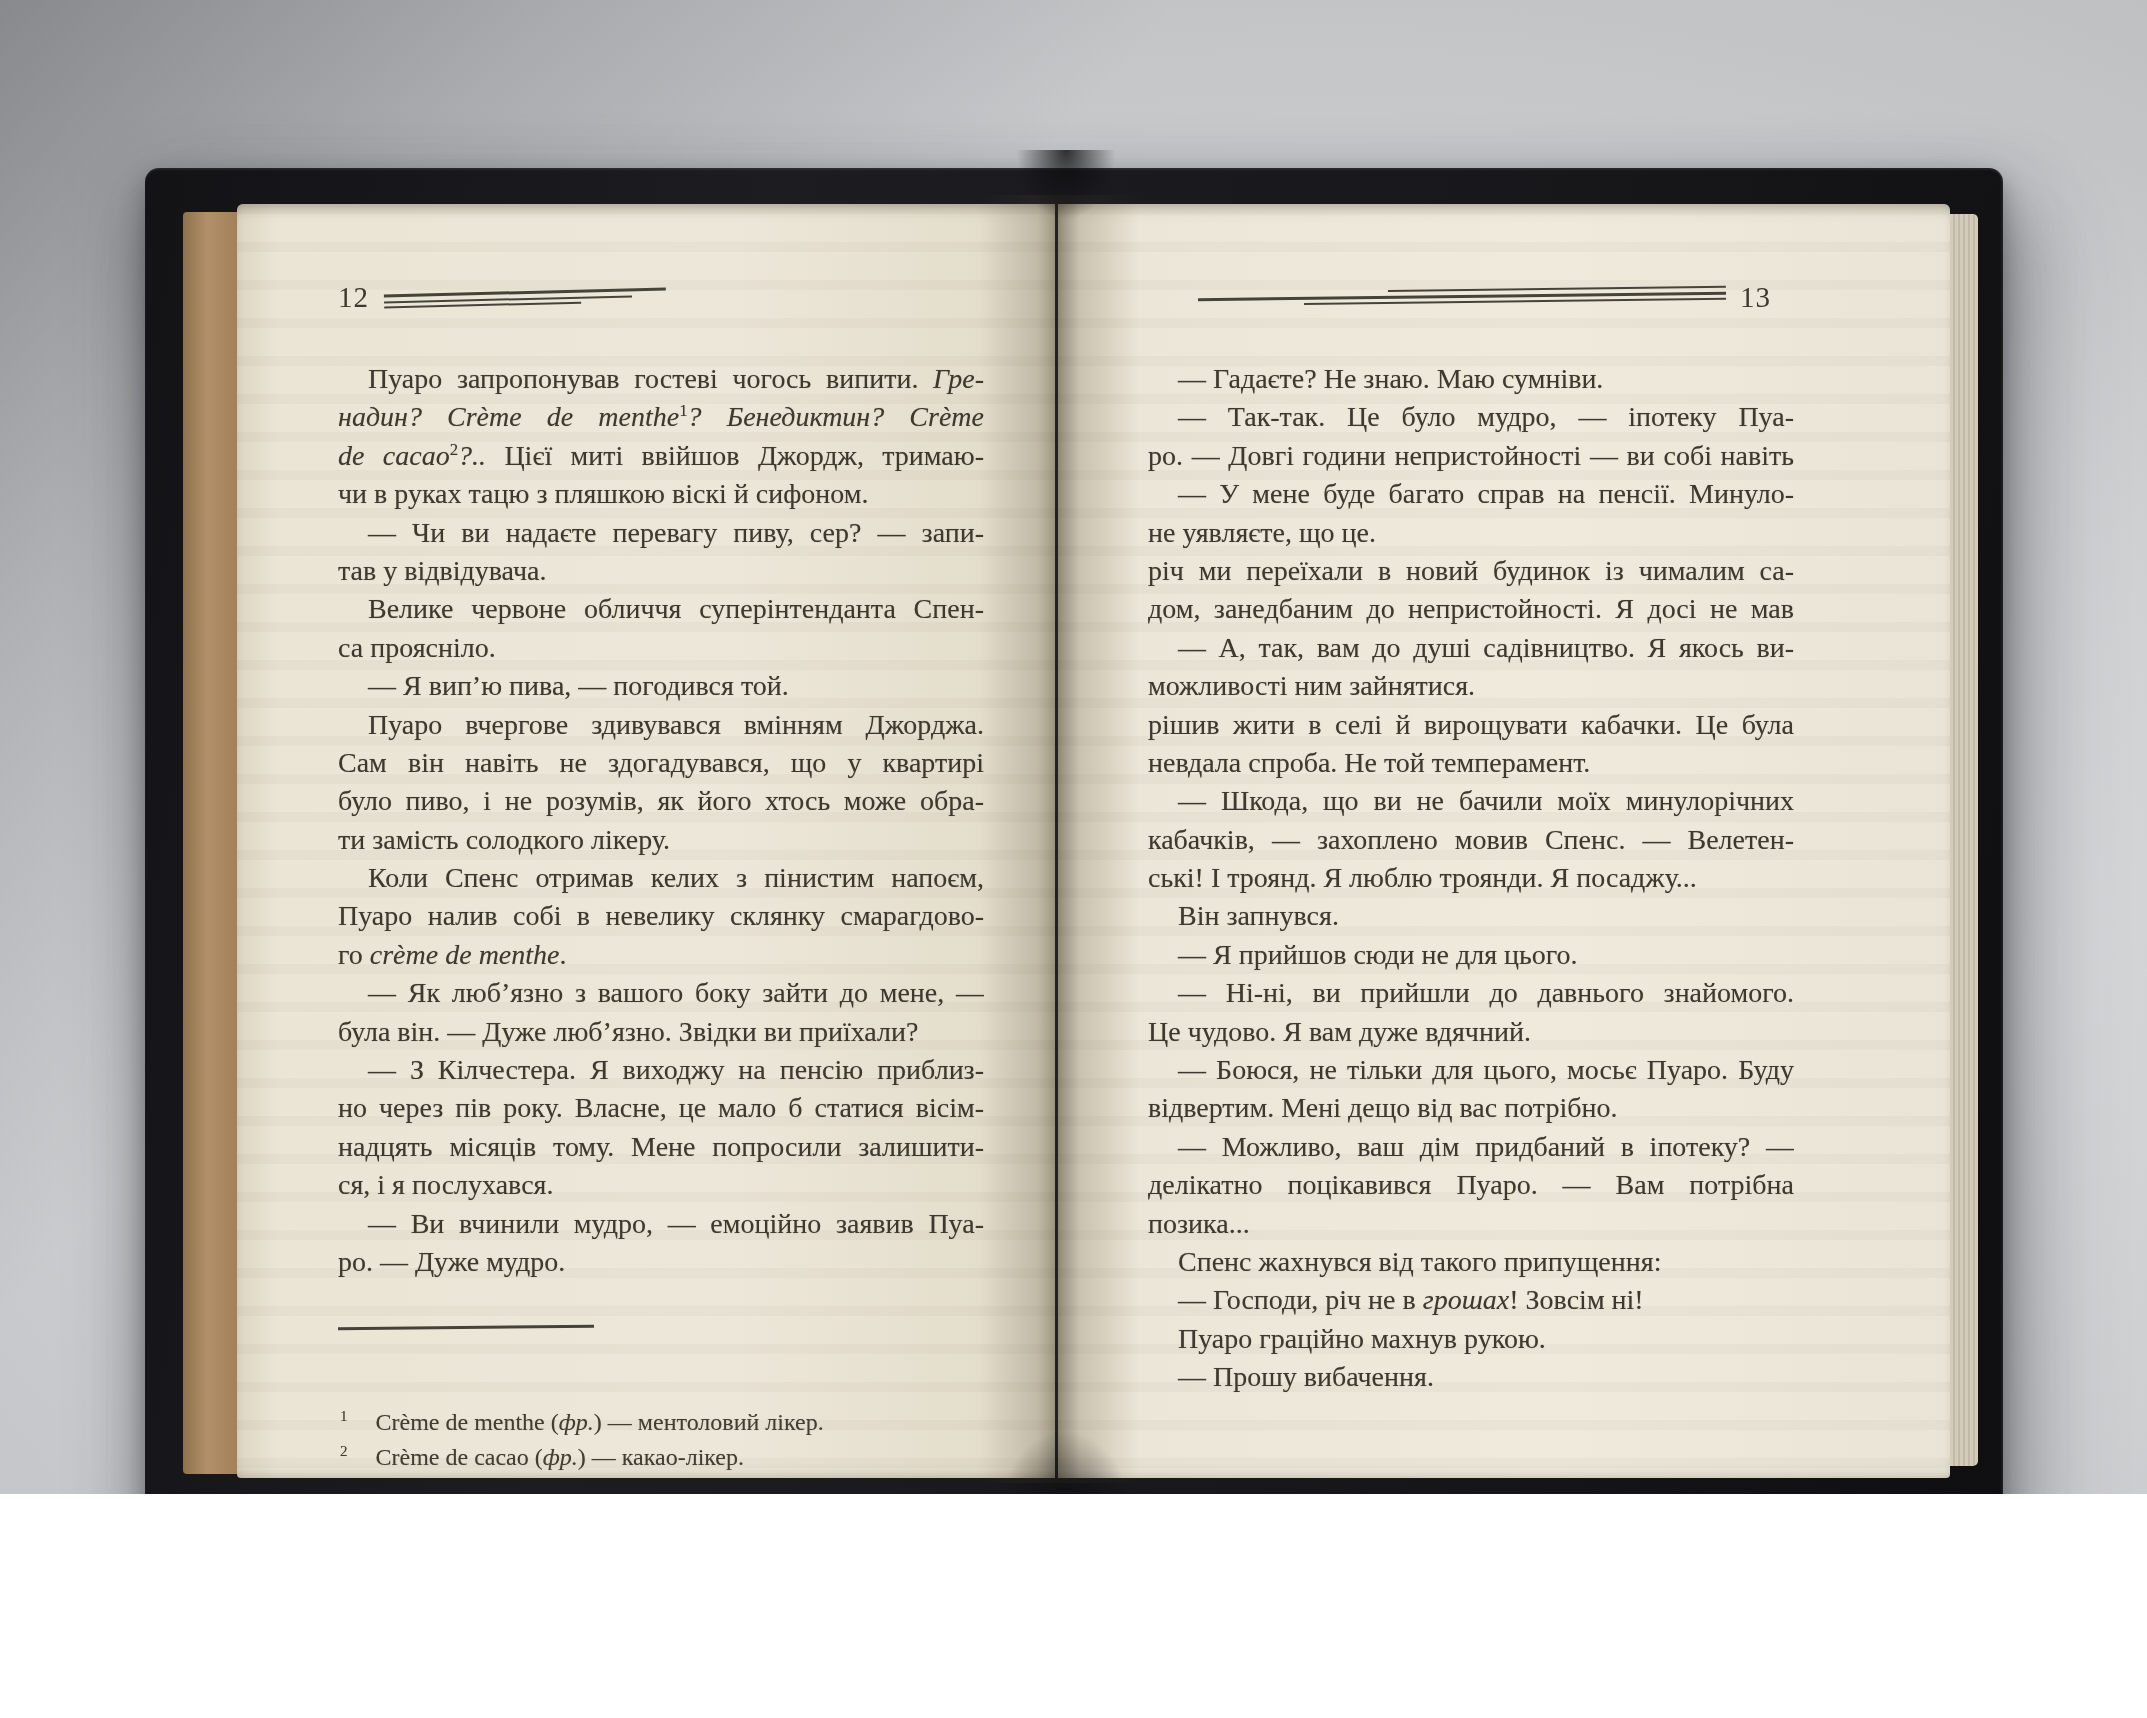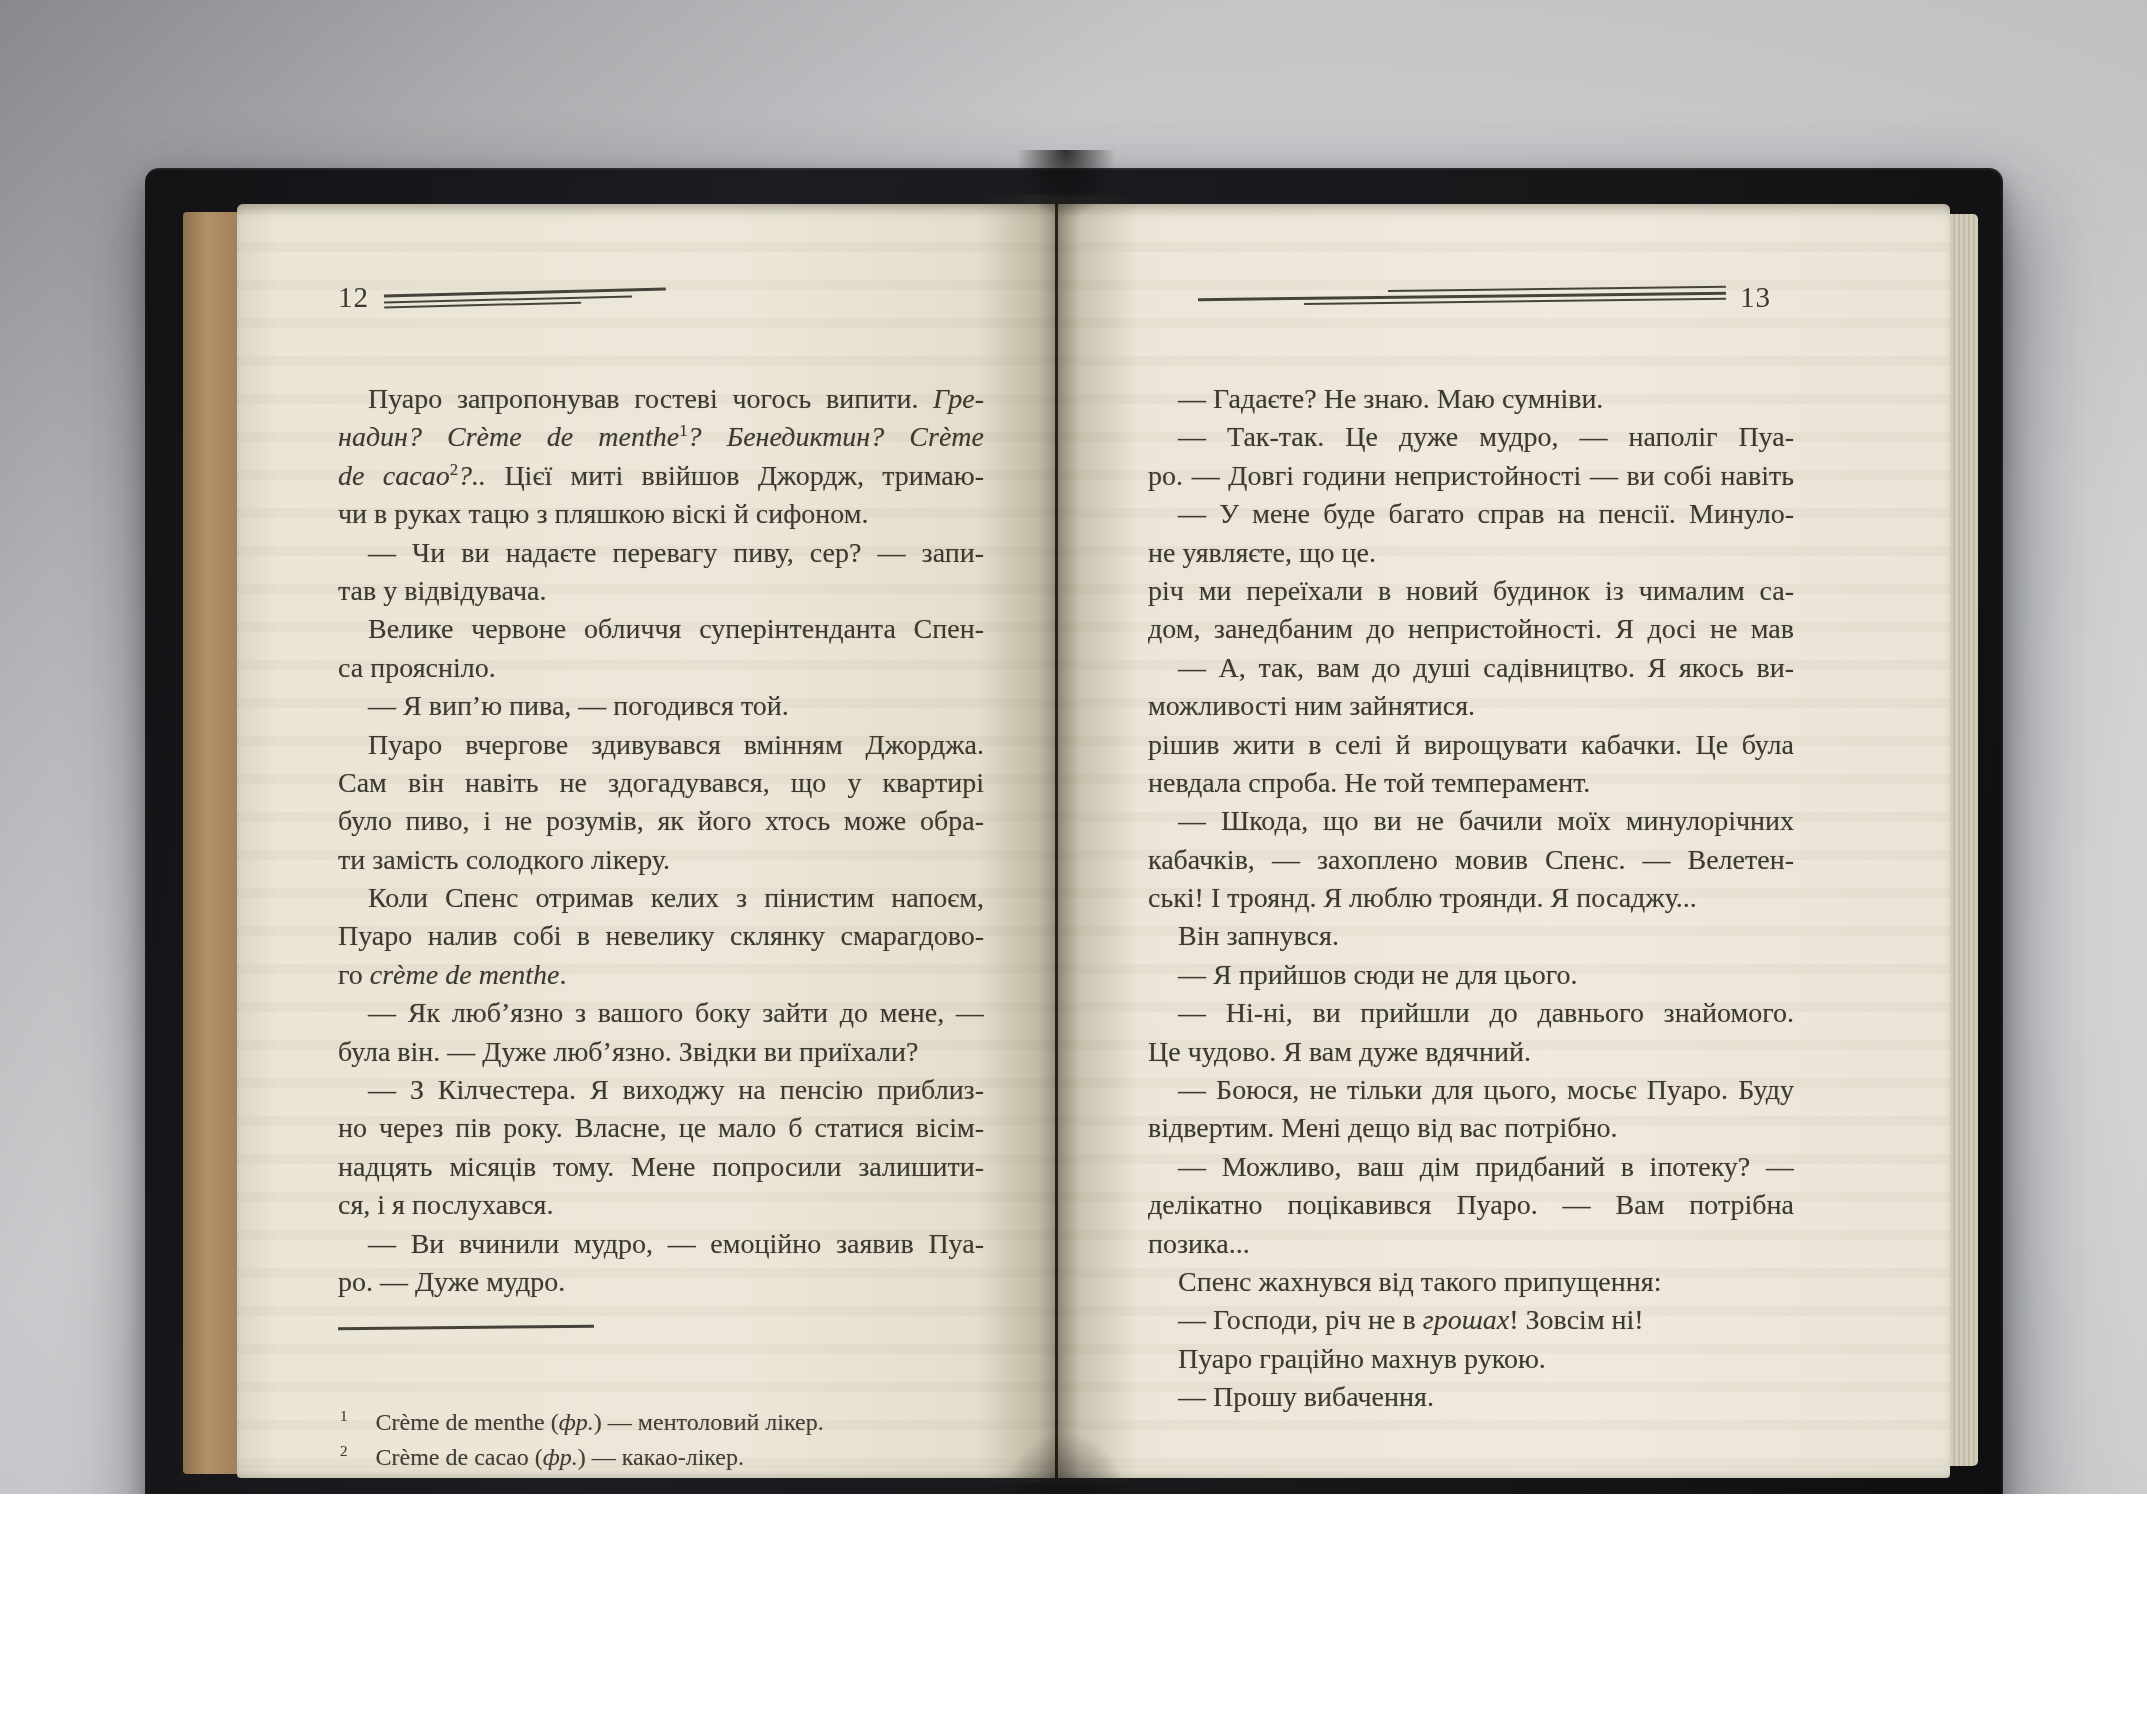--- a/index.html
+++ b/index.html
@@ -81,21 +81,21 @@
   .rule .l{background:#46433a;}
   .rule-left{left:384px; top:291px; width:282px; transform:rotate(-1.4deg);}
   .rule-left .l1{height:3px; width:100%;}
   .rule-left .l2{height:2px; width:88%; margin-top:4px;}
   .rule-left .l3{height:2px; width:70%; margin-top:3px;}
   .rule-right{left:1198px; top:289px; width:528px; transform:rotate(-0.7deg);}
   .rule-right .l1{height:2px; width:64%; margin-left:auto;}
   .rule-right .l2{height:3px; width:100%; margin-top:4px;}
   .rule-right .l3{height:2px; width:80%; margin-top:3px; margin-left:auto;}
   .col{
-    position:absolute; top:380px; width:646px;
+    position:absolute; top:360px; width:646px;
     font-size:28px; line-height:38.4px; color:#3d392e;
     text-shadow:0 0 1px rgba(64,60,48,0.35);
   }
   .col-left{left:338px;}
   .col-right{left:1148px;}
   .line{text-align:justify; text-align-last:justify; overflow:hidden; height:38.4px;}
   .line.last{text-align-last:left;}
   .line.first{padding-left:30px;}
   .it{font-style:italic;}
   sup.fnref{font-size:60%; line-height:0; vertical-align:super; font-style:normal;}
@@ -172,21 +172,21 @@
     </div>
 
   <div class="fn-rule"></div>
   <div class="footnotes">
       <div class="fn"><span class="num">1</span><span>Crème de menthe (</span><span class="it">фр.</span><span>) — ментоловий лікер.</span></div>
       <div class="fn"><span class="num">2</span><span>Crème de cacao (</span><span class="it">фр.</span><span>) — какао-лікер.</span></div>
     </div>
 
   <div class="col col-right">
       <div class="line first last"><span>— Гадаєте? Не знаю. Маю сумніви.</span></div>
-      <div class="line first"><span>— Так-так. Це дуже мудро, — наполіг Пуа-</span></div>
+      <div class="line first"><span>— Так-так. Це було мудро, — іпотеку Пуа-</span></div>
       <div class="line"><span>ро. — Довгі години непристойності — ви собі навіть</span></div>
       <div class="line first"><span>— У мене буде багато справ на пенсії. Минуло-</span></div>
       <div class="line last"><span>не уявляєте, що це.</span></div>
       <div class="line"><span>річ ми переїхали в новий будинок із чималим са-</span></div>
       <div class="line"><span>дом, занедбаним до непристойності. Я досі не мав</span></div>
       <div class="line first"><span>— А, так, вам до душі садівництво. Я якось ви-</span></div>
       <div class="line last"><span>можливості ним зайнятися.</span></div>
       <div class="line"><span>рішив жити в селі й вирощувати кабачки. Це була</span></div>
       <div class="line last"><span>невдала спроба. Не той темперамент.</span></div>
       <div class="line first"><span>— Шкода, що ви не бачили моїх минулорічних</span></div>

